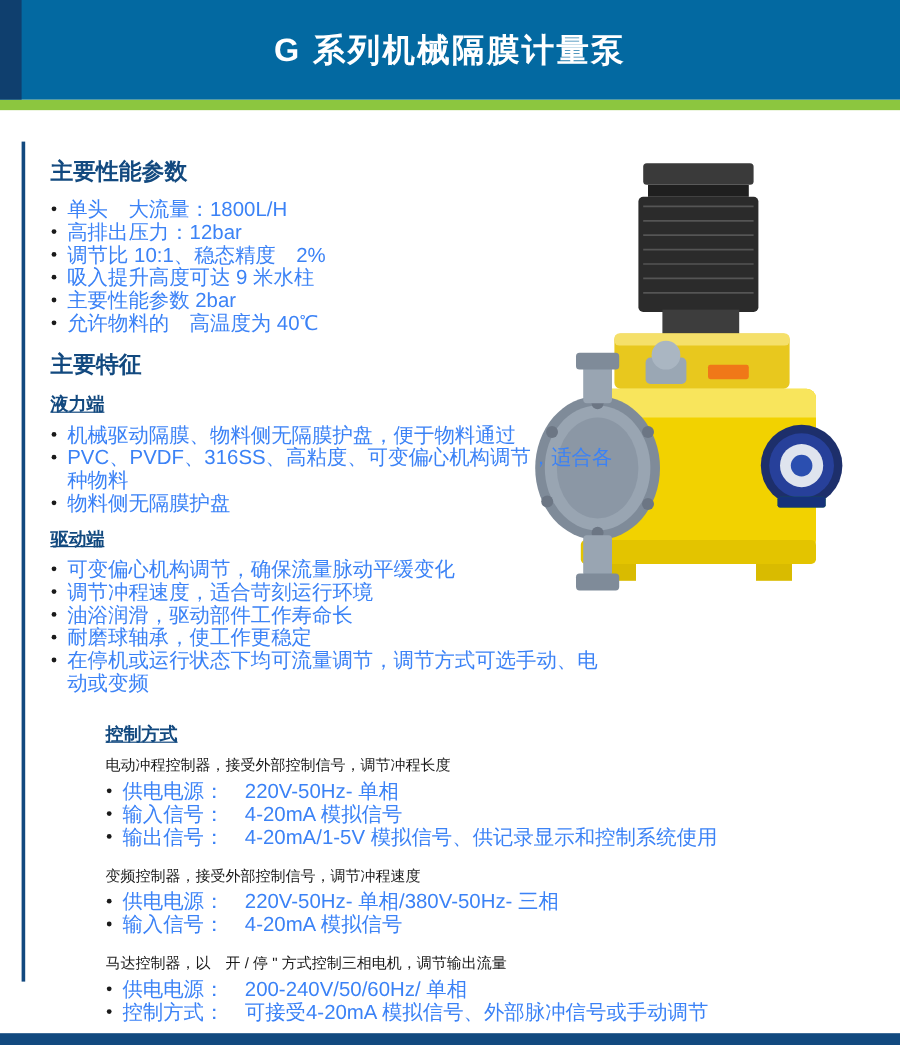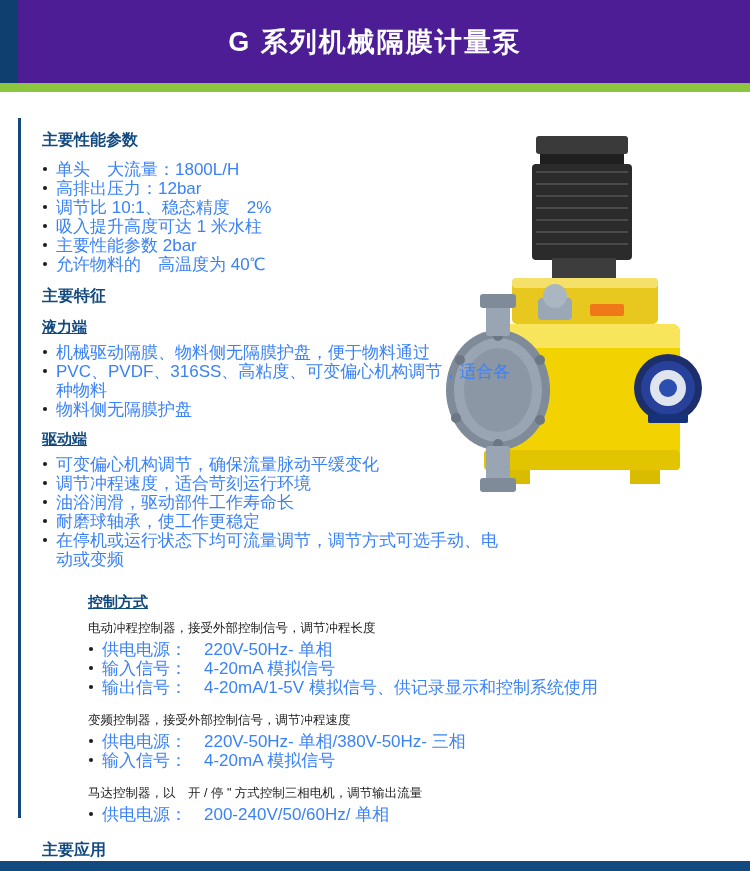--- a/index.html
+++ b/index.html
@@ -11,21 +11,21 @@
     font-family: "Liberation Sans", sans-serif;
     color: #1a1a1a;
     position: relative;
     overflow: hidden;
   }
 
   
   .header {
     width: 750px;
     height: 83px;
-    background: #4c1d95;
+    background: #0369a1;
     display: flex;
     align-items: center;
     justify-content: center;
     position: relative;
   }
   .header-title {
     color: #ffffff;
     font-size: 27px;
     font-weight: bold;
     letter-spacing: 2px;
@@ -58,21 +58,21 @@
   }
 
   
   .content {
     position: relative;
     padding: 0 26px 0 42px;
   }
 
   h2.section-title {
     color: #12497f;
-    font-size: 16px;
+    font-size: 19px;
     font-weight: bold;
     margin: 12px 0 9px 0;
   }
   h3.sub-title {
     color: #12497f;
     font-size: 15px;
     font-weight: bold;
     margin: 11px 0 6px 0;
     text-decoration: underline;
   }
@@ -212,21 +212,21 @@
 </div>
 
 <div class="content">
 
   <section>
     <h2 class="section-title">主要性能参数</h2>
     <ul class="bullets block-perf">
       <li>单头　大流量：1800L/H</li>
       <li>高排出压力：12bar</li>
       <li>调节比 10:1、稳态精度　2%</li>
-      <li>吸入提升高度可达 1 米水柱</li>
+      <li>吸入提升高度可达 9 米水柱</li>
       <li>主要性能参数 2bar</li>
       <li>允许物料的　高温度为 40℃</li>
     </ul>
   </section>
 
   <section>
     <h2 class="section-title">主要特征</h2>
 
     <h3 class="sub-title">液力端</h3>
     <ul class="bullets block-feature">
@@ -262,20 +262,21 @@
       <ul class="bullets">
         <li>供电电源：　220V-50Hz- 单相/380V-50Hz- 三相</li>
         <li>输入信号：　4-20mA 模拟信号</li>
       </ul>
     </div>
 
     <div class="control-group">
       <p class="lead">马达控制器，以　开 / 停 " 方式控制三相电机，调节输出流量</p>
       <ul class="bullets">
         <li>供电电源：　200-240V/50/60Hz/ 单相</li>
+        <li>控制方式：　可接受4-20mA 模拟信号、外部脉冲信号或手动调节</li>
       </ul>
     </div>
   </section>
 
   <section class="app-section">
     <h2 class="section-title">主要应用</h2>
     <p class="app-text">市政、工业水与废水、泳池等各种水处理过程</p>
   </section>
 
 </div>

